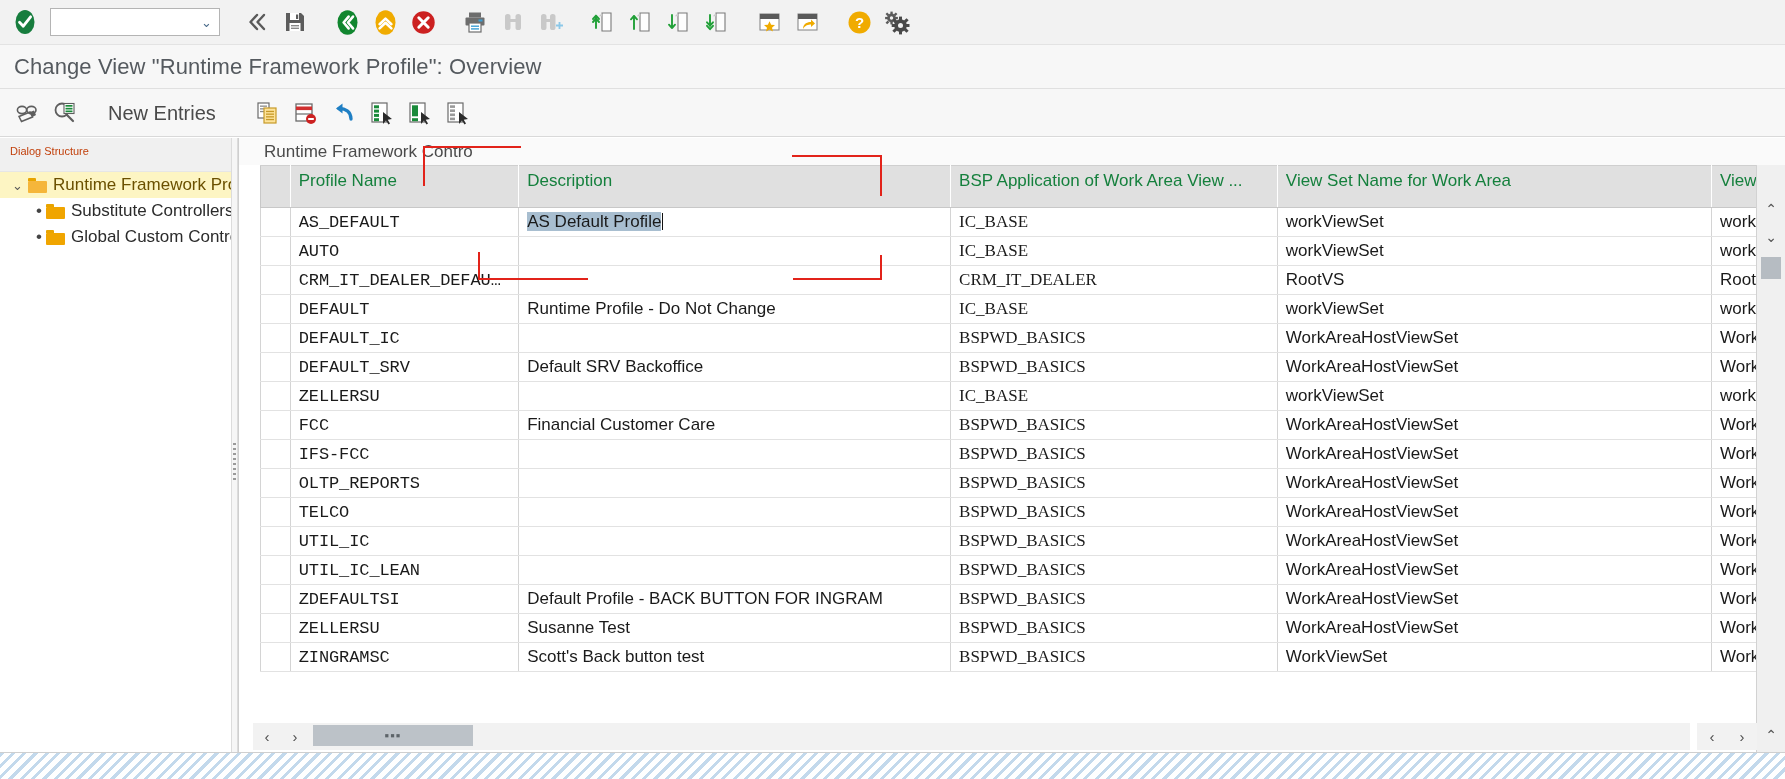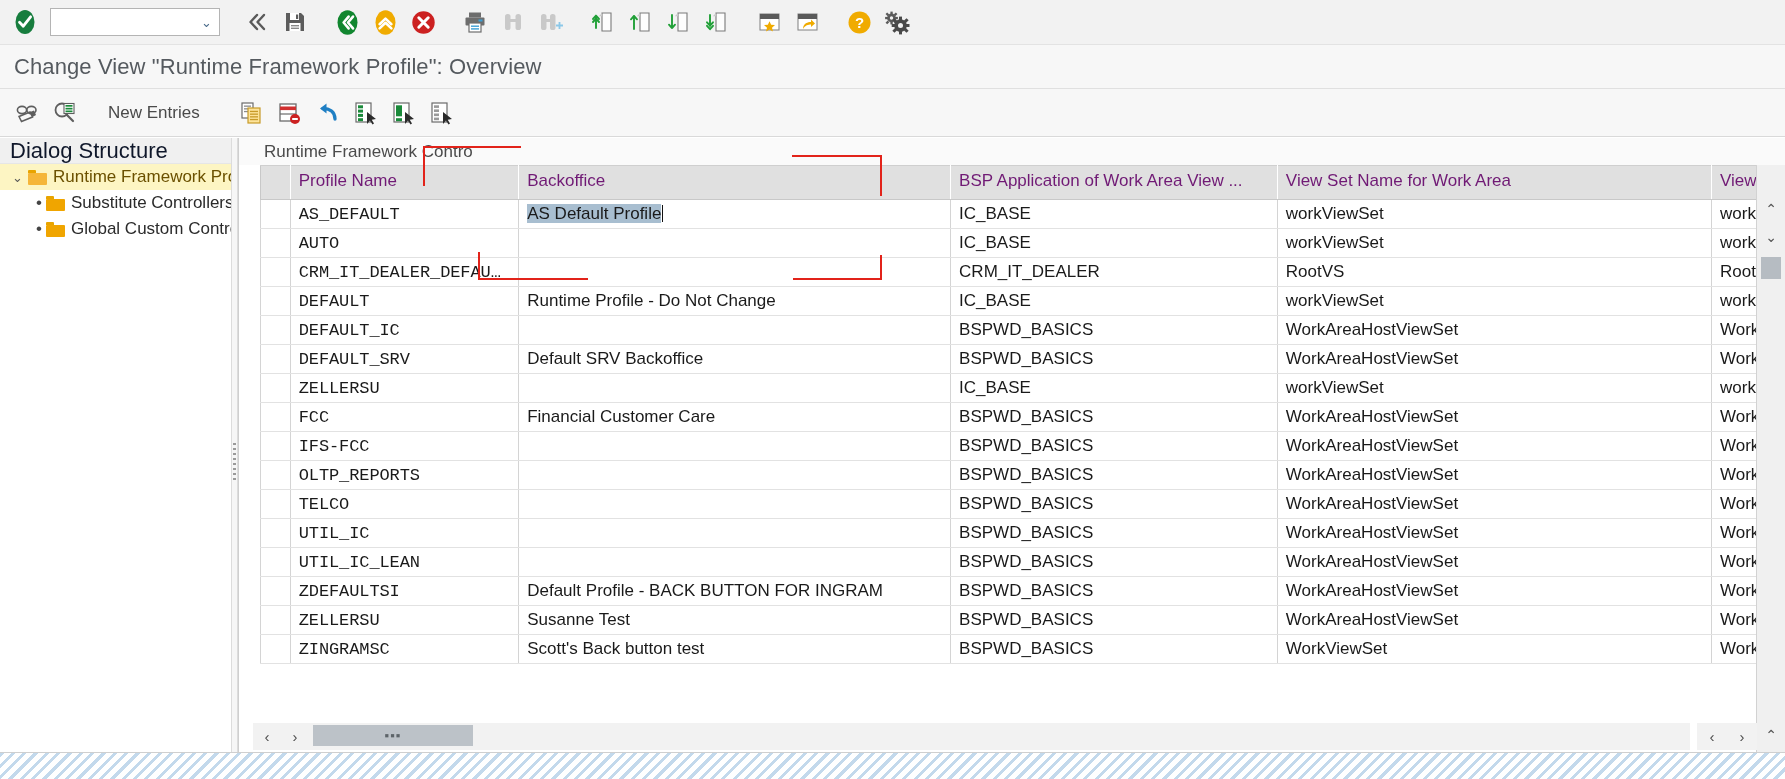--- a/index.html
+++ b/index.html
@@ -51,41 +51,41 @@
   }
   
   #app-toolbar{
     height:48px;width:100%;
     background:#f7f7f7;
     border-bottom:1px solid #d9d9d9;
     display:flex;align-items:center;
     box-sizing:border-box;padding-left:8px;
   }
   #app-toolbar .btn-text{
-    font-size:17px;color:#4a4a4a;
+    font-size:20px;color:#4a4a4a;
     padding:0 12px;height:34px;line-height:34px;
     margin:0 6px;
   }
   
   #workarea{
     position:absolute;top:138px;left:0;right:0;bottom:0;
     display:flex;
     background:#fff;
   }
   #leftpane{
     width:231px;flex:0 0 231px;
     background:#fff;
     border-right:0;
     position:relative;
     overflow:hidden;
   }
   #ds-head{
-    height:26px;line-height:26px;
+    height:34px;line-height:26px;
     background:#f0f0f0;
-    font-size:22px;color:#0f172a;
+    font-size:11px;color:#c2410c;
     padding-left:10px;
     box-sizing:border-box;
     border-bottom:1px solid #e6e6e6;
   }
   .tree-row{
     height:26px;display:flex;align-items:center;
     white-space:nowrap;font-size:17px;
     box-sizing:border-box;
   }
   .tree-row.lvl0{padding-left:12px;}
@@ -145,23 +145,23 @@
     margin-left:21px;
     font-size:17px;
   }
   table#grid th{
     background:#e0e0e0;
     border-right:1px solid #ffffff;
     border-bottom:1px solid #c8c8c8;
     border-top:1px solid #cfcfcf;
     font-weight:normal;
     text-align:left;
-    padding:0 0 4px 8px;
+    padding:0 0 12px 8px;
     height:29px;
-    color:#701a75;
+    color:#15803d;
     font-size:17px;
     white-space:nowrap;
     overflow:hidden;
   }
   table#grid th.selhdr{border-left:1px solid #c8c8c8;}
   table#grid td{
     border-right:1px solid #d4d4d4;
     border-bottom:1px solid #e2e2e2;
     height:28px;
     padding:0 0 0 8px;
@@ -171,21 +171,21 @@
     color:#1a1a1a;
     font-size:17px;
   }
   td.selcol{background:#e6eaee;border-left:1px solid #d4d4d4;}
   td.keycol{
     background:#e8ecef;
     font-family:"Liberation Mono", monospace;
     font-size:16px;
     letter-spacing:-0.1px;
   }
-  td.mono{font-family:Liberation Sans, sans-serif;font-size:16px;margin-top:15px;}
+  td.mono{font-family:Liberation Serif, serif;font-size:16px;margin-top:15px;}
   td.hl{background:#ddeaf5;}
   .editsel{
     background:#a8bed0;
     padding:0 0px;
   }
   .caret{
     display:inline-block;width:1px;height:17px;
     background:#111;vertical-align:-3px;margin-left:1px;
   }
   
@@ -577,21 +577,21 @@
         <col style="width:200px">
         <col style="width:378px">
         <col style="width:286px">
         <col style="width:380px">
         <col style="width:70px">
       </colgroup>
       <thead>
         <tr>
           <th class="selhdr"></th>
           <th>Profile Name</th>
-          <th>Backoffice</th>
+          <th>Description</th>
           <th>BSP Application of Work Area View ...</th>
           <th>View Set Name for Work Area</th>
           <th>
             <span>View</span>
             <span class="tblset"><i style="left:3px"></i><i style="left:8px"></i><i style="left:13px"></i></span>
           </th>
         </tr>
       </thead>
       <tbody>
           <tr>

